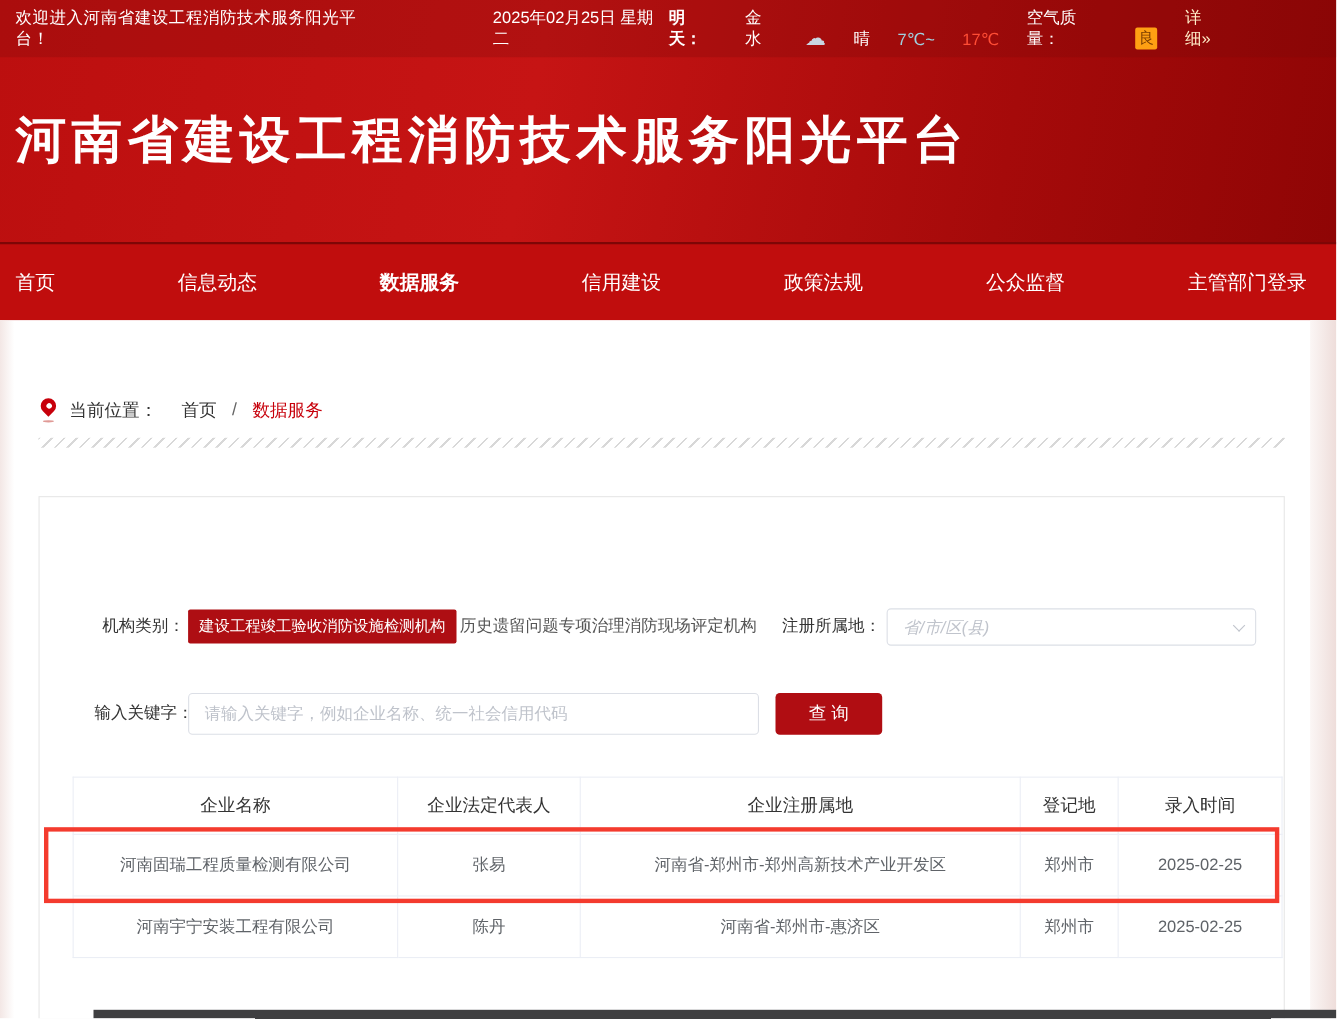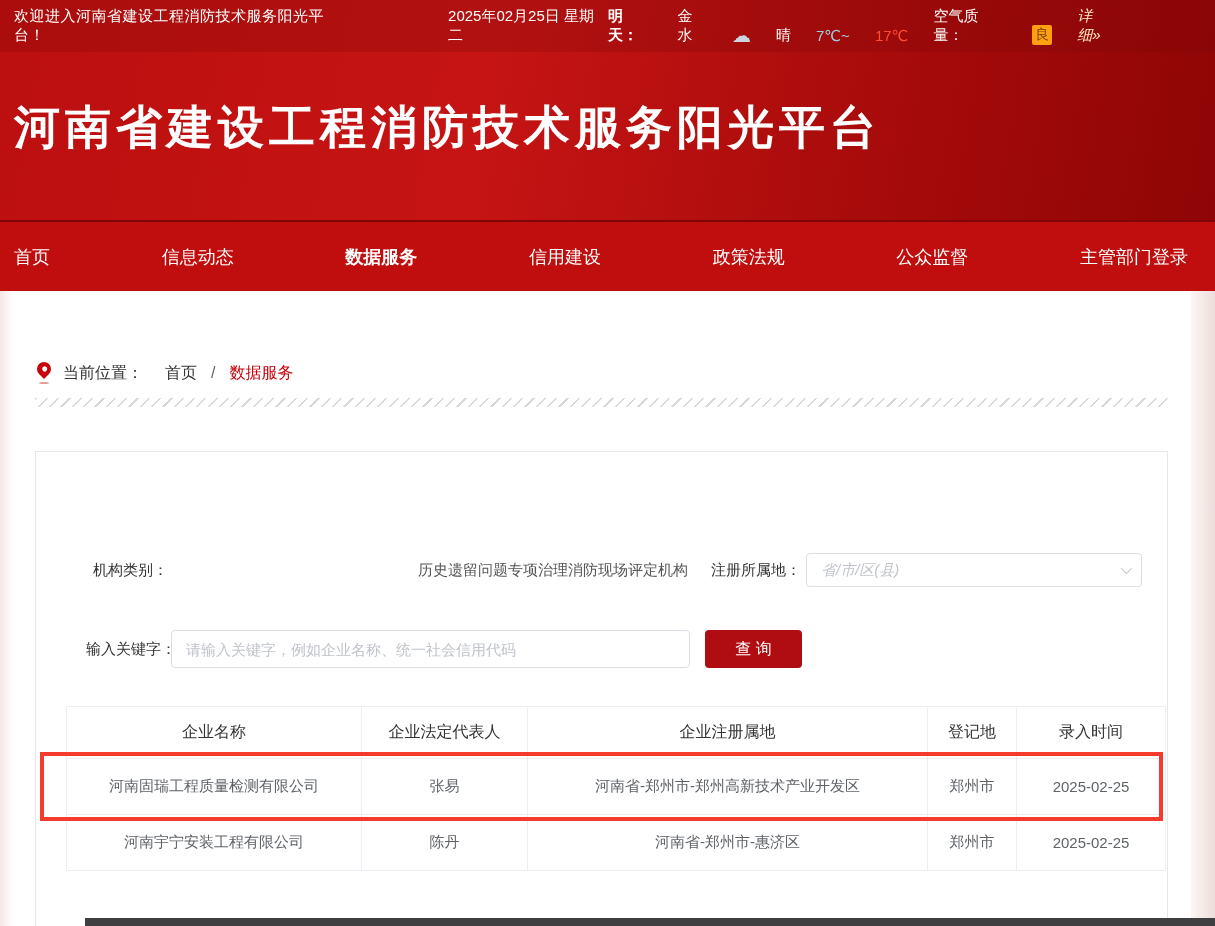--- a/index.html
+++ b/index.html
@@ -10,21 +10,21 @@
   .masthead { height:220px; background:linear-gradient(100deg,#bc0f0f 0%,#c61414 40%,#a50a0a 75%,#8f0505 100%); }
   .topbar { height:52px; display:flex; align-items:center; padding-left:14px; background:rgba(120,8,8,0.25); color:#fff; font-size:15px; }
   .topbar .welcome { letter-spacing:0.5px; }
   .topbar .date { margin-left:95px; }
   .weather { margin-left:auto; margin-right:100px; display:flex; align-items:flex-end; gap:25px; }
   .weather .bold { font-weight:bold; }
   .cloud { color:#c9d6e2; font-size:19px; line-height:1; }
   .temp-low { color:#9fd0df; }
   .temp-high { color:#ff4d35; }
   .air-badge { background:#ffa013; color:#7a3c00; padding:1px 3px; border-radius:2px; font-size:14px; }
-  .detail { color:#ffeec9; cursor:pointer; text-decoration:none;font-style:italic; }
+  .detail { color:#ffeec9; cursor:pointer; text-decoration:none; }
   .site-title { color:#fff; font-size:46px; font-weight:bold; letter-spacing:5px; padding-left:14px; margin-top:52px; line-height:1; }
 
   
   .nav { height:71px; background:#c00d0d; border-top:2px solid rgba(60,0,0,0.5); display:flex; align-items:center; justify-content:space-between; padding:0 27px 0 14px; }
   .nav-item { color:#fff; font-size:18px; cursor:pointer; white-space:nowrap; }
   .nav-item.active { font-weight:bold; }
 
   
   .breadcrumb { display:flex; align-items:center; margin:71px 0 0 35px; font-size:16px; color:#333; }
   .pin-wrap { width:18px; height:22px; position:relative; margin-right:10px; }
@@ -117,20 +117,21 @@
     <span class="crumb-sep">/</span>
     <span class="crumb-current">数据服务</span>
   </div>
 
   <div class="slash-divider"></div>
 
   <div class="panel">
 
     <div class="filter-row1">
       <span class="f-label cat-label">机构类别：</span>
+      <span class="cat-badge">建设工程竣工验收消防设施检测机构</span>
       <span class="cat-plain">历史遗留问题专项治理消防现场评定机构</span>
       <span class="f-label region-label">注册所属地：</span>
       <div class="select">
         <span class="ph">省/市/区(县)</span>
         <span class="chevron"></span>
       </div>
     </div>
 
     <div class="filter-row2">
       <span class="f-label kw-label">输入关键字：</span>

